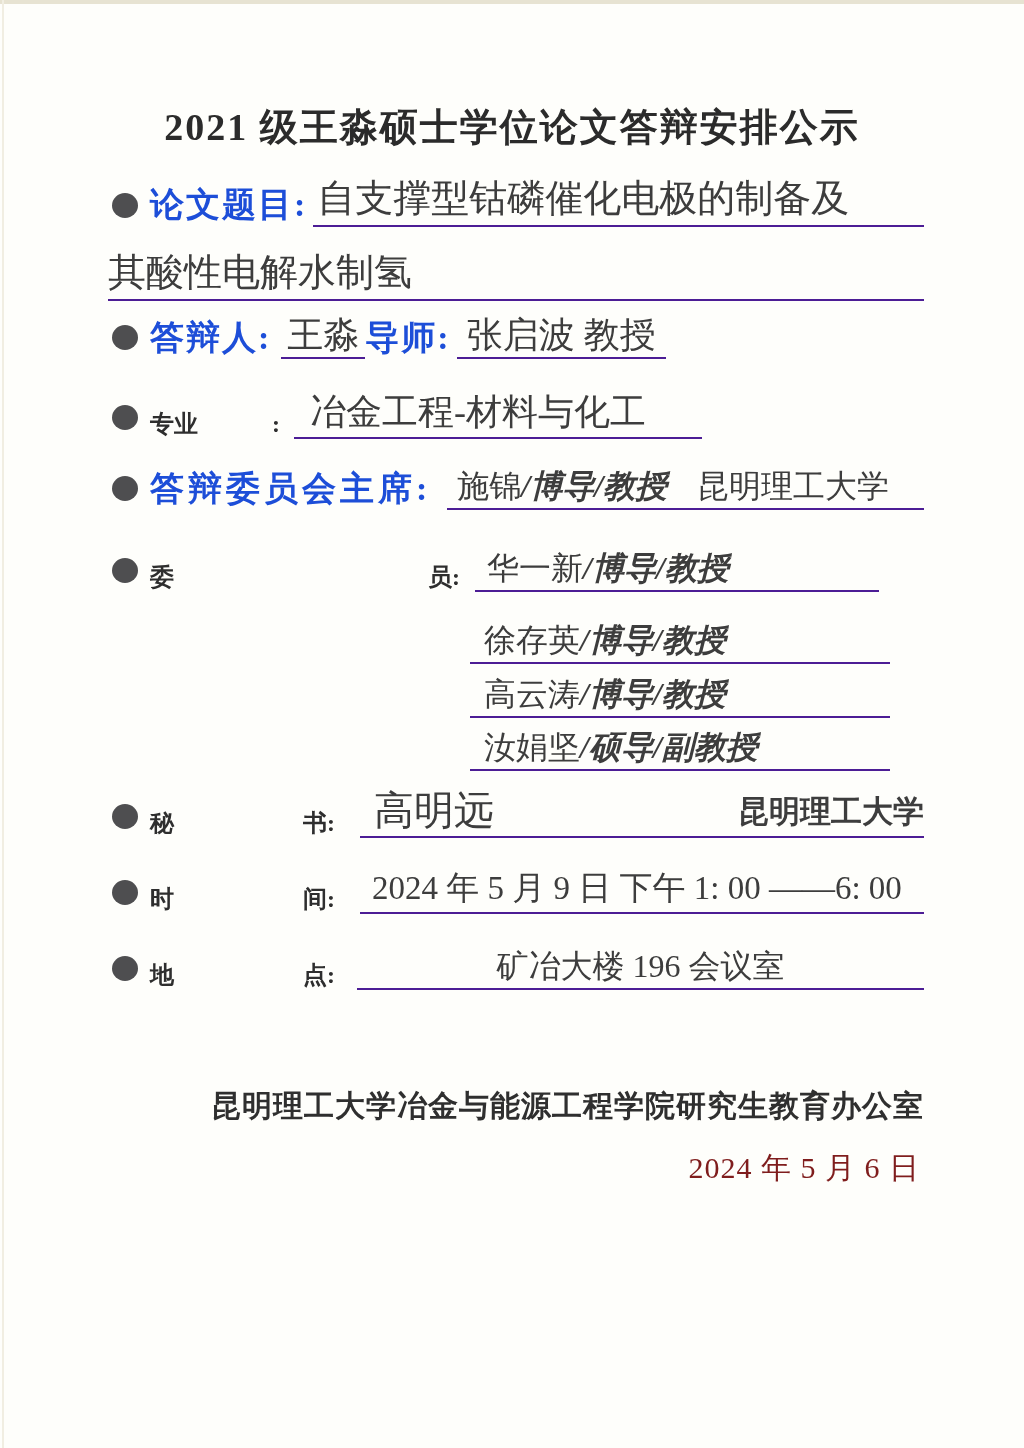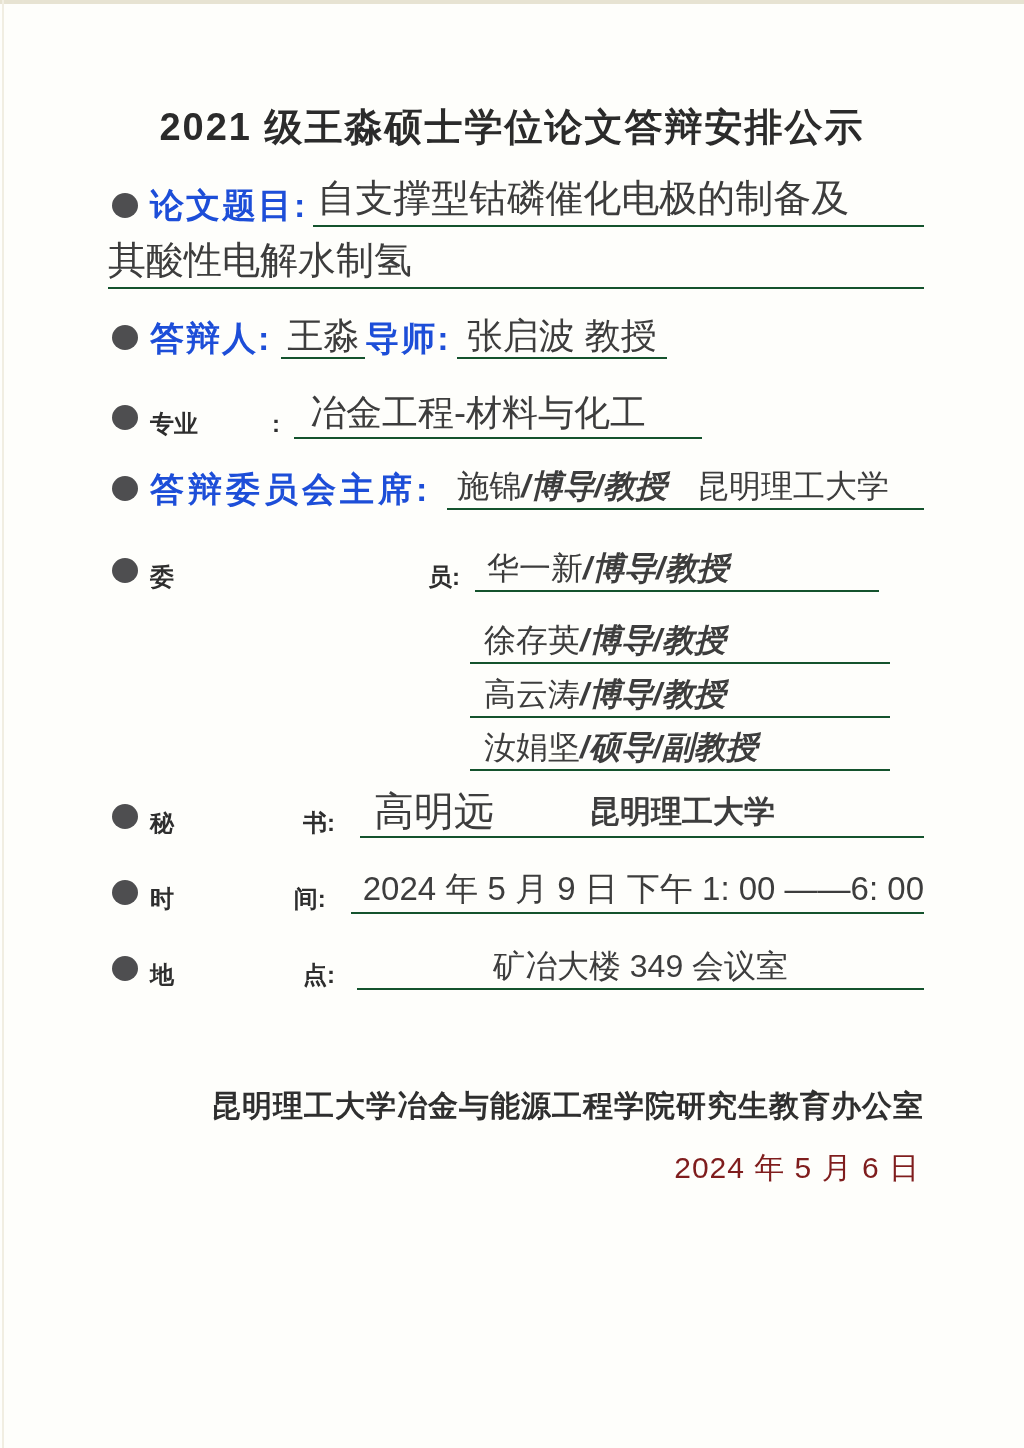--- a/index.html
+++ b/index.html
@@ -4,21 +4,21 @@
 <style>
   * { margin: 0; padding: 0; box-sizing: border-box; }
   html, body { background: #ffffff; }
   .page {
     position: relative;
     width: 1024px;
     height: 1448px;
     margin: 0 auto;
     background: #fefefb;
     overflow: hidden;
-    font-family: Liberation Sans, sans-serif;
+    font-family: Liberation Serif, serif;
     color: #3a3a3a;
   }
   .top-edge {
     position: absolute; top: 0; left: 0; right: 0; height: 4px;
     background: #e7e3d2;
   }
   .left-edge {
     position: absolute; top: 0; left: 2px; width: 2px; bottom: 0;
     background: #f1eee2;
   }
@@ -42,41 +42,41 @@
     font-size: 34px; font-weight: bold; color: #1d4ed8;
     letter-spacing: 2px; white-space: nowrap; line-height: 1.25;
   }
   .label.wide { letter-spacing: 4px; }
   .split-label {
     display: flex; justify-content: space-between;
     font-size: 24px; font-weight: bold; color: #2e2e2e; line-height: 1.25;
   }
   .split-label.members { width: 310px; }
   .split-label.narrow { width: 185px; }
-  .uline { border-bottom: 2px solid #14532d; padding-bottom: 3px; }
+  .uline { border-bottom: 2px solid #4c1d95; padding-bottom: 3px; }
   .value { font-size: 36px; color: #3d3d3d; line-height: 1.2; white-space: nowrap; }
   .grow { flex: 1 1 auto; }
   .thesis-val { font-size: 38px; padding-left: 4px; margin-left: 6px; }
   .thesis-cont {
     position: absolute; left: 108px; right: 100px;
     font-size: 38px;
   }
   .name-val { padding: 0 6px; margin-left: 10px; }
   .sup-val { padding: 0 10px; margin-left: 6px; }
   .major-val { padding-left: 16px; padding-right: 56px; margin-left: 14px; }
   .chair-val { font-size: 32px; margin-left: 16px; padding-left: 10px; }
   .ital { font-style: italic; font-weight: bold; }
   .aff-gap { margin-left: 30px; }
   .member-val { font-size: 32px; margin-left: 15px; margin-right: 45px; padding-left: 12px; }
   .member-line {
     position: absolute; left: 470px; right: 134px;
     font-size: 32px; color: #3d3d3d; line-height: 1.2;
     padding-left: 14px; white-space: nowrap;
   }
-  .sec-val { margin-left: 25px; display: flex; align-items: flex-end; padding-left: 14px; }
+  .sec-val { margin-left: 25px; display: flex; align-items: flex-end; padding-left: 14px; justify-content: space-between; }
   .sec-name { font-size: 40px; line-height: 1.1; }
   .sec-aff { font-size: 31px; font-weight: bold; margin-left: 95px; padding-bottom: 3px; }
   .time-val { font-size: 33px; margin-left: 25px; padding-left: 12px; }
   .loc-val { font-size: 32px; margin-left: 22px; text-align: center; white-space: nowrap; }
   .footer-office {
     position: absolute; left: 112px; right: 100px; top: 1086px;
     text-align: right;
     font-size: 30px; font-weight: bold; color: #2f2f2f; letter-spacing: 1px;
   }
   .footer-date {
@@ -92,21 +92,21 @@
   <div class="top-edge"></div>
   <div class="left-edge"></div>
 
   <h1 class="title">2021 级王淼硕士学位论文答辩安排公示</h1>
 
   <div class="row" style="top:176px;">
     <span class="bullet"></span>
     <span class="label">论文题目:</span>
     <span class="value uline grow thesis-val">自支撑型钴磷催化电极的制备及</span>
   </div>
-  <div class="thesis-cont uline value" style="top:238px;">其酸性电解水制氢</div>
+  <div class="thesis-cont uline value" style="top:250px;">其酸性电解水制氢</div>
 
   <div class="row" style="top:314px;">
     <span class="bullet"></span>
     <span class="label">答辩人:</span>
     <span class="value uline name-val">王淼</span>
     <span class="label">导师:</span>
     <span class="value uline sup-val">张启波 教授</span>
   </div>
 
   <div class="row" style="top:391px;">
@@ -167,18 +167,18 @@
     </span>
     <span class="value uline grow time-val">2024 年 5 月 9 日   下午 1: 00 ——6: 00</span>
   </div>
 
   <div class="row" style="top:947px;">
     <span class="bullet"></span>
     <span class="split-label narrow">
       <span>地</span>
       <span>点:</span>
     </span>
-    <span class="value uline grow loc-val">矿冶大楼 349 会议室</span>
+    <span class="value uline grow loc-val">矿冶大楼 196 会议室</span>
   </div>
 
   <div class="footer-office">昆明理工大学冶金与能源工程学院研究生教育办公室</div>
   <div class="footer-date">2024 年 5 月 6 日</div>
 </div>
 
 </body></html>

